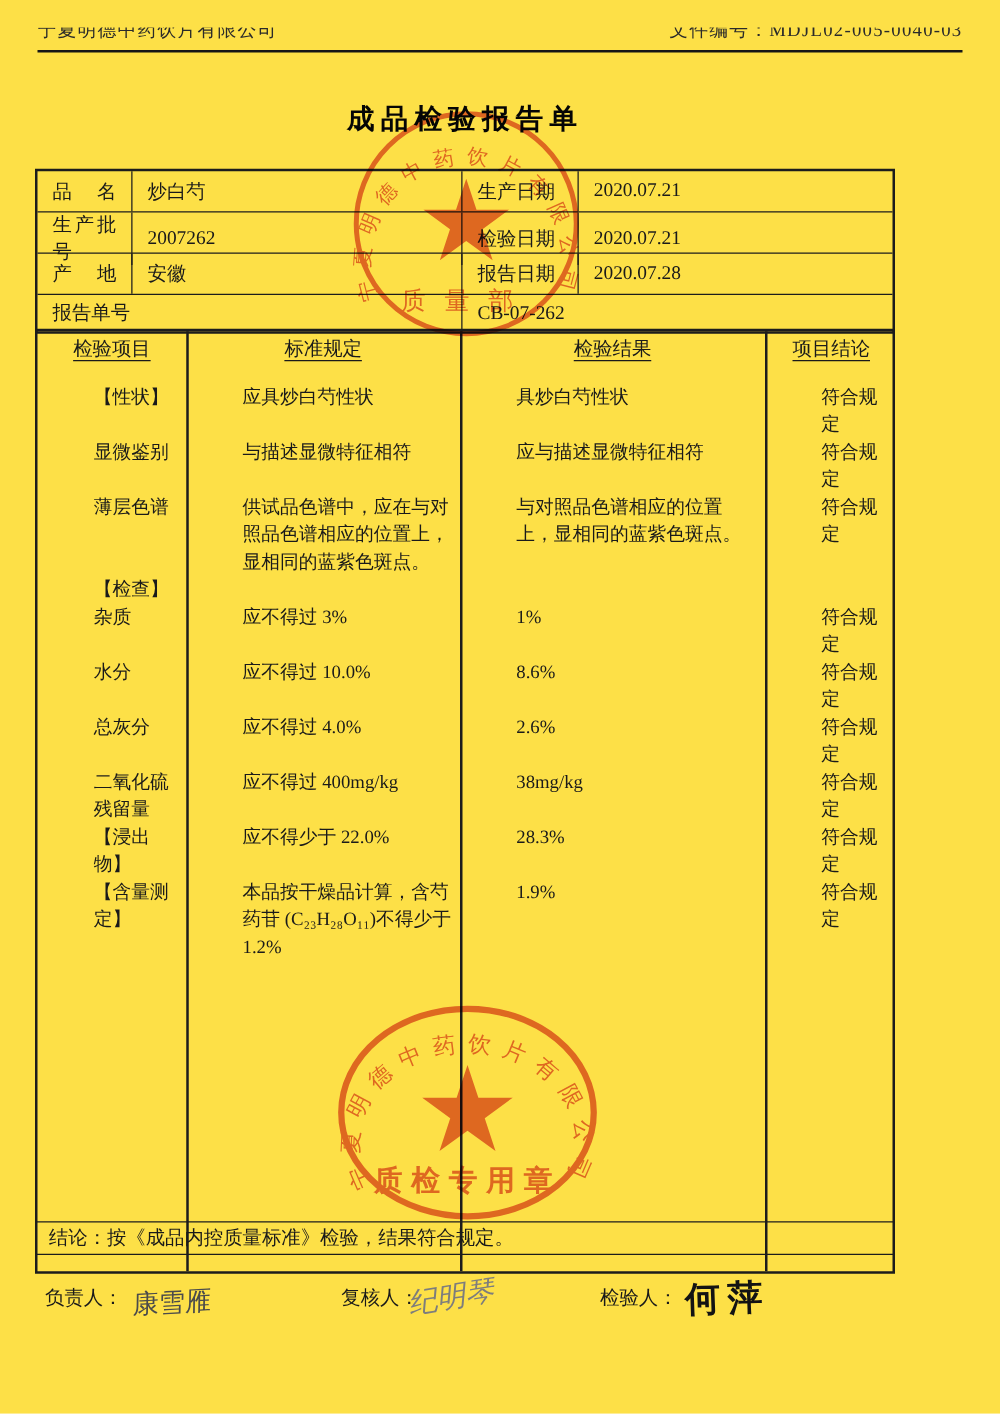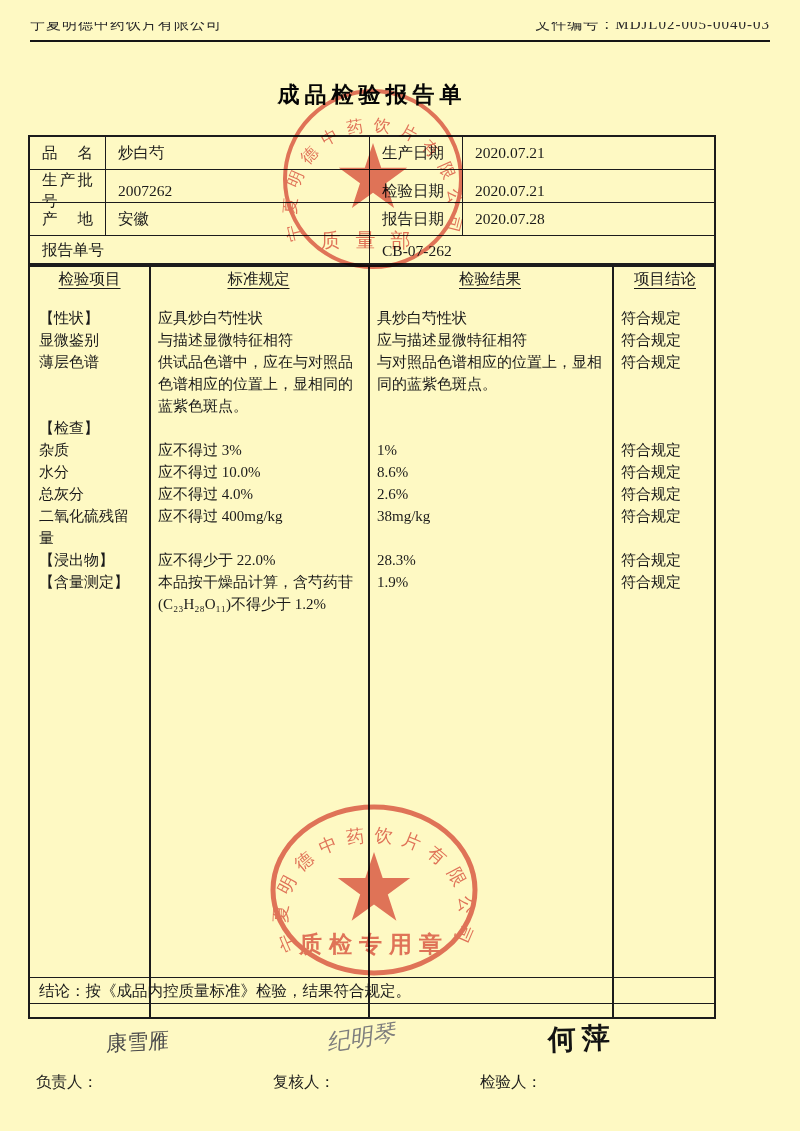--- a/index.html
+++ b/index.html
@@ -1,16 +1,16 @@
 <!DOCTYPE html>
 <html><head>
 <meta charset="utf-8">
 <style>
   html,body{margin:0;padding:0;background:#ffffff;}
-  .page{position:relative;width:800px;height:1131px;background:#fef9c3;overflow:hidden;
+  .page{position:relative;width:800px;height:1131px;background:#fde047;overflow:hidden;
         font-family:"Liberation Serif","DejaVu Serif",serif;color:#1a1a1a;}
 
   
   .tophdr{position:absolute;top:22px;left:30px;right:30px;height:18px;overflow:hidden;}
   .tophdr .inner{display:flex;justify-content:space-between;margin-top:-7px;
                  font-size:15px;letter-spacing:1px;color:#2a2a2a;}
   .hdr-rule{position:absolute;top:40px;left:30px;right:30px;height:2px;background:#161616;}
 
   
   .title{position:absolute;top:80px;left:28px;width:688px;text-align:center;
@@ -28,31 +28,31 @@
   
   .mtable{position:absolute;top:263px;left:28px;width:688px;height:756px;
           border:2px solid #1c1c1c;box-sizing:border-box;}
   .vd{position:absolute;top:0;bottom:0;width:1.5px;background:#1c1c1c;}
   .vd1{left:119px}.vd2{left:338px}.vd3{left:582px}
   .mhead{position:absolute;top:4px;left:0;width:100%;display:grid;
          grid-template-columns:119px 219px 244px 106px;font-size:15.5px;}
   .mhead span{text-align:center;text-decoration:underline;text-underline-offset:4px;}
   .mbody{position:absolute;top:42px;left:0;width:100%;}
   .mrow{display:grid;grid-template-columns:119px 219px 244px 106px;font-size:15px;line-height:22px;}
-  .mrow .c{padding:0 7px 0 9px;min-height:22px;box-sizing:border-box;}
+  .mrow .c{padding:0 7px 0 9px;min-height:22px;box-sizing:border-box;margin-left:36px;}
   .mrow .c4{}
 
   
   .conclusion{position:absolute;top:977px;left:28px;width:688px;height:27px;
               border:1.5px solid #1c1c1c;box-sizing:border-box;
               font-size:15.5px;line-height:25px;padding-left:10px;}
 
   
   .sigrow{position:absolute;top:1020px;left:28px;width:688px;height:52px;font-size:15.5px;}
-  .sig-label{position:absolute;top:8px;margin-top:44px;}
+  .sig-label{position:absolute;top:8px;}
   .lab1{left:8px}.lab2{left:245px}.lab3{left:452px}
   .sig{position:absolute;font-family:"Liberation Serif","DejaVu Serif",serif;}
   .sig1{left:78px;top:8px;font-size:21px;color:#4b4b4b;transform:rotate(-3deg) skewX(-4deg);}
   .sig2{left:300px;top:2px;font-size:23px;color:#7d7d7d;transform:rotate(-9deg) skewX(-14deg);}
   .sig3{left:520px;top:0px;font-size:28px;color:#131313;font-weight:bold;
         transform:rotate(-2deg);letter-spacing:6px;}
 
   
   .stamp{position:absolute;opacity:.8;mix-blend-mode:multiply;color:#d9534f;}
   .stamp-top{left:278px;top:84px;}

